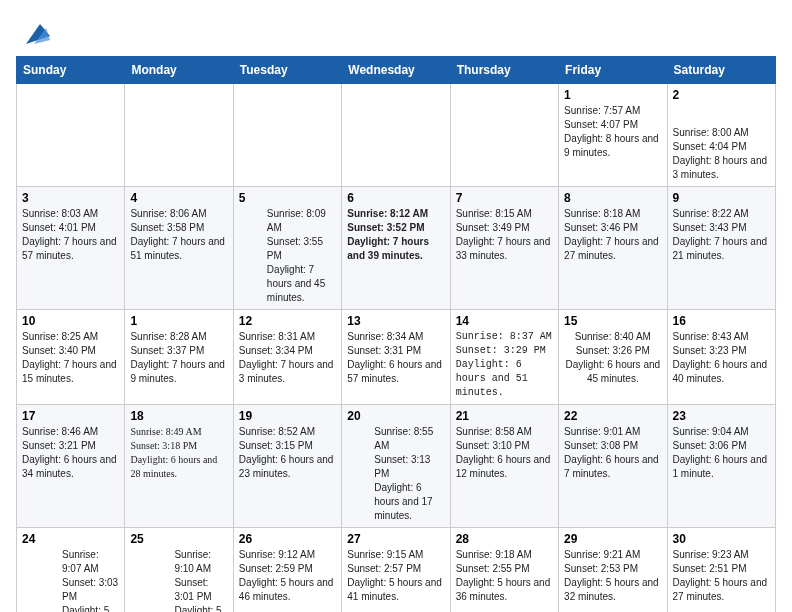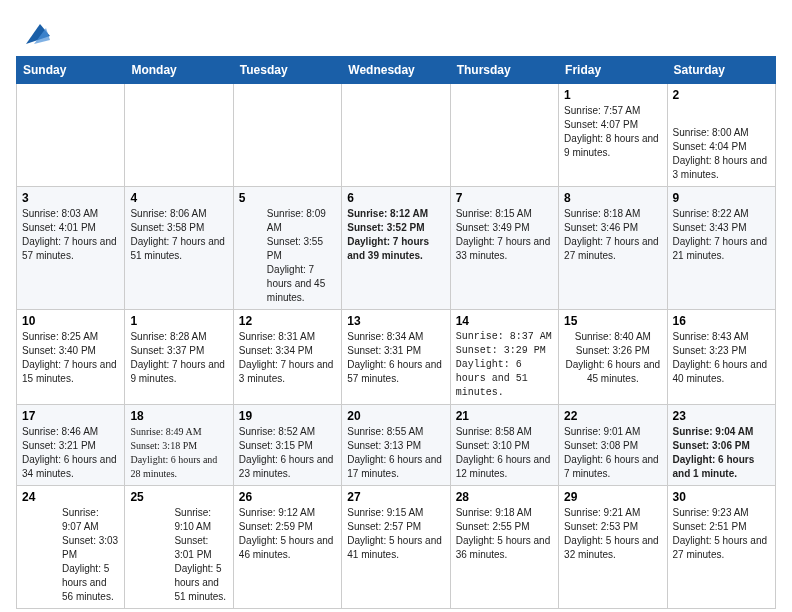--- a/index.html
+++ b/index.html
@@ -242,39 +242,39 @@
 Daylight: 6 hours and 28 minutes.</div>
         </td>
         <td>
           <span class="day-num">19</span>
           <div class="day-info" style="white-space: pre-line;">Sunrise: 8:52 AM
 Sunset: 3:15 PM
 Daylight: 6 hours and 23 minutes.</div>
         </td>
         <td>
           <span class="day-num">20</span>
-          <div class="day-info" style="white-space: pre-line;">Sunrise: 8:55 AM
+          <div class="day-info" style="white-space: pre-line; margin-left: 27px;">Sunrise: 8:55 AM
 Sunset: 3:13 PM
 Daylight: 6 hours and 17 minutes.</div>
         </td>
         <td>
           <span class="day-num">21</span>
           <div class="day-info" style="white-space: pre-line;">Sunrise: 8:58 AM
 Sunset: 3:10 PM
 Daylight: 6 hours and 12 minutes.</div>
         </td>
         <td>
           <span class="day-num">22</span>
           <div class="day-info" style="white-space: pre-line;">Sunrise: 9:01 AM
 Sunset: 3:08 PM
 Daylight: 6 hours and 7 minutes.</div>
         </td>
         <td>
           <span class="day-num">23</span>
-          <div class="day-info" style="white-space: pre-line; font-weight: bold;">Sunrise: 9:04 AM
+          <div class="day-info" style="white-space: pre-line;">Sunrise: 9:04 AM
 Sunset: 3:06 PM
 Daylight: 6 hours and 1 minute.</div>
         </td>
       </tr>
       <tr>
         <td>
           <span class="day-num">24</span>
           <div class="day-info" style="white-space: pre-line; margin-left: 40px;">Sunrise: 9:07 AM
 Sunset: 3:03 PM
 Daylight: 5 hours and 56 minutes.</div>

